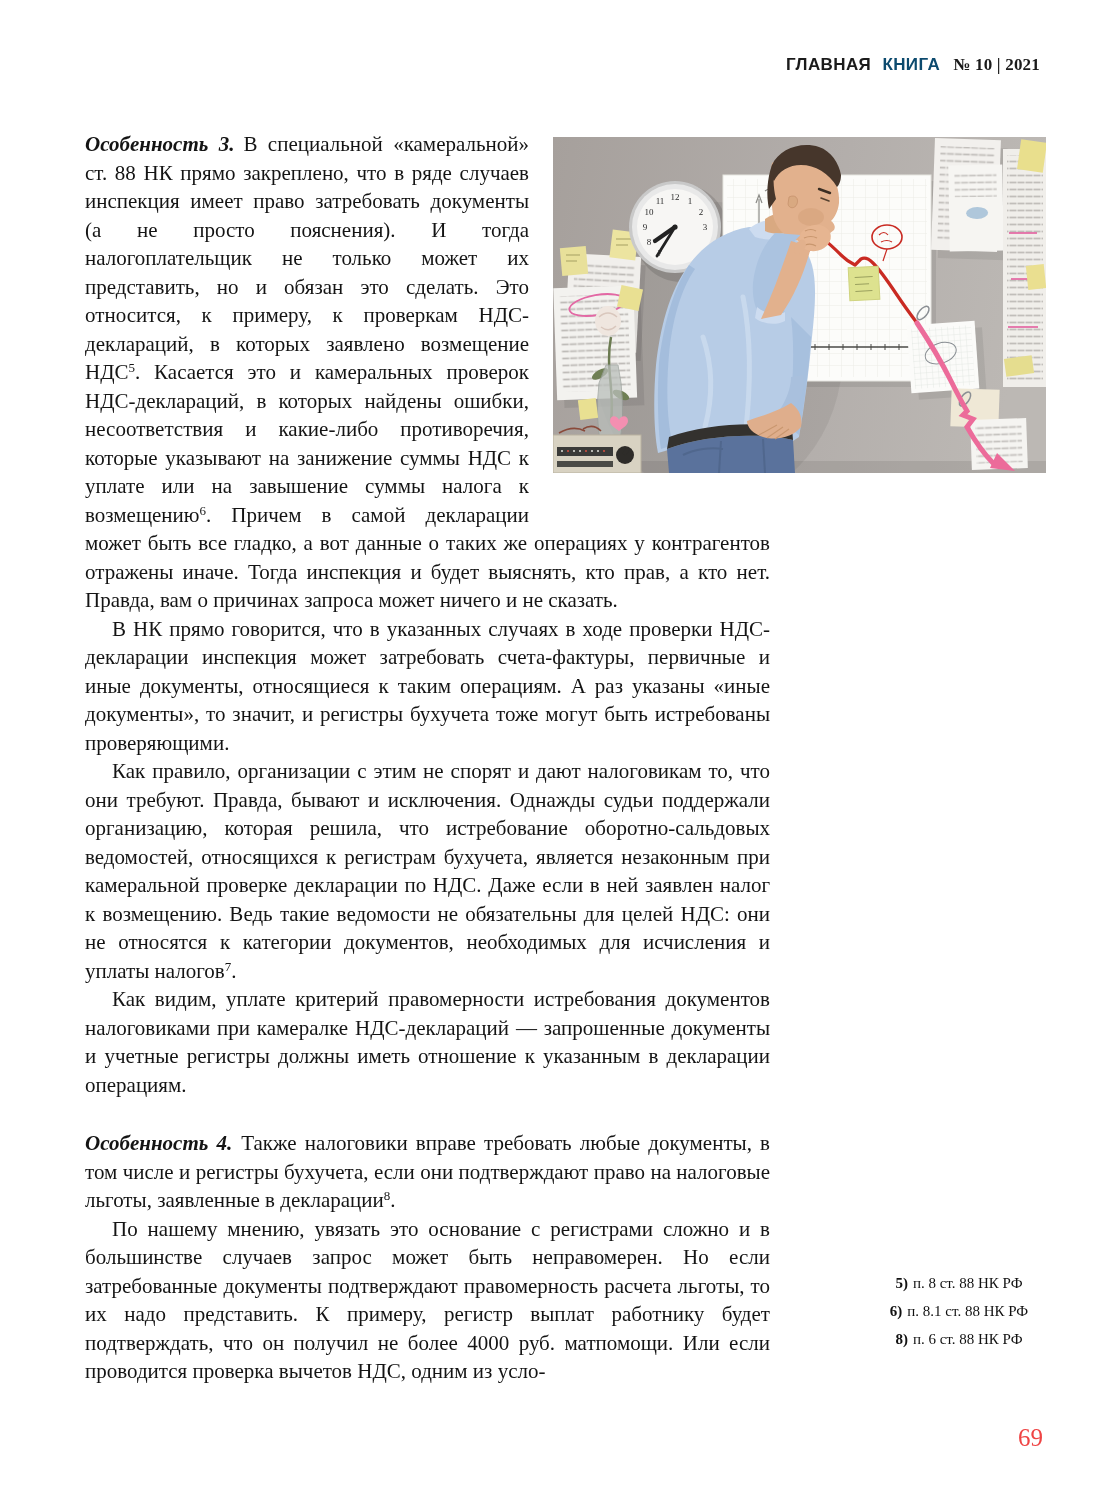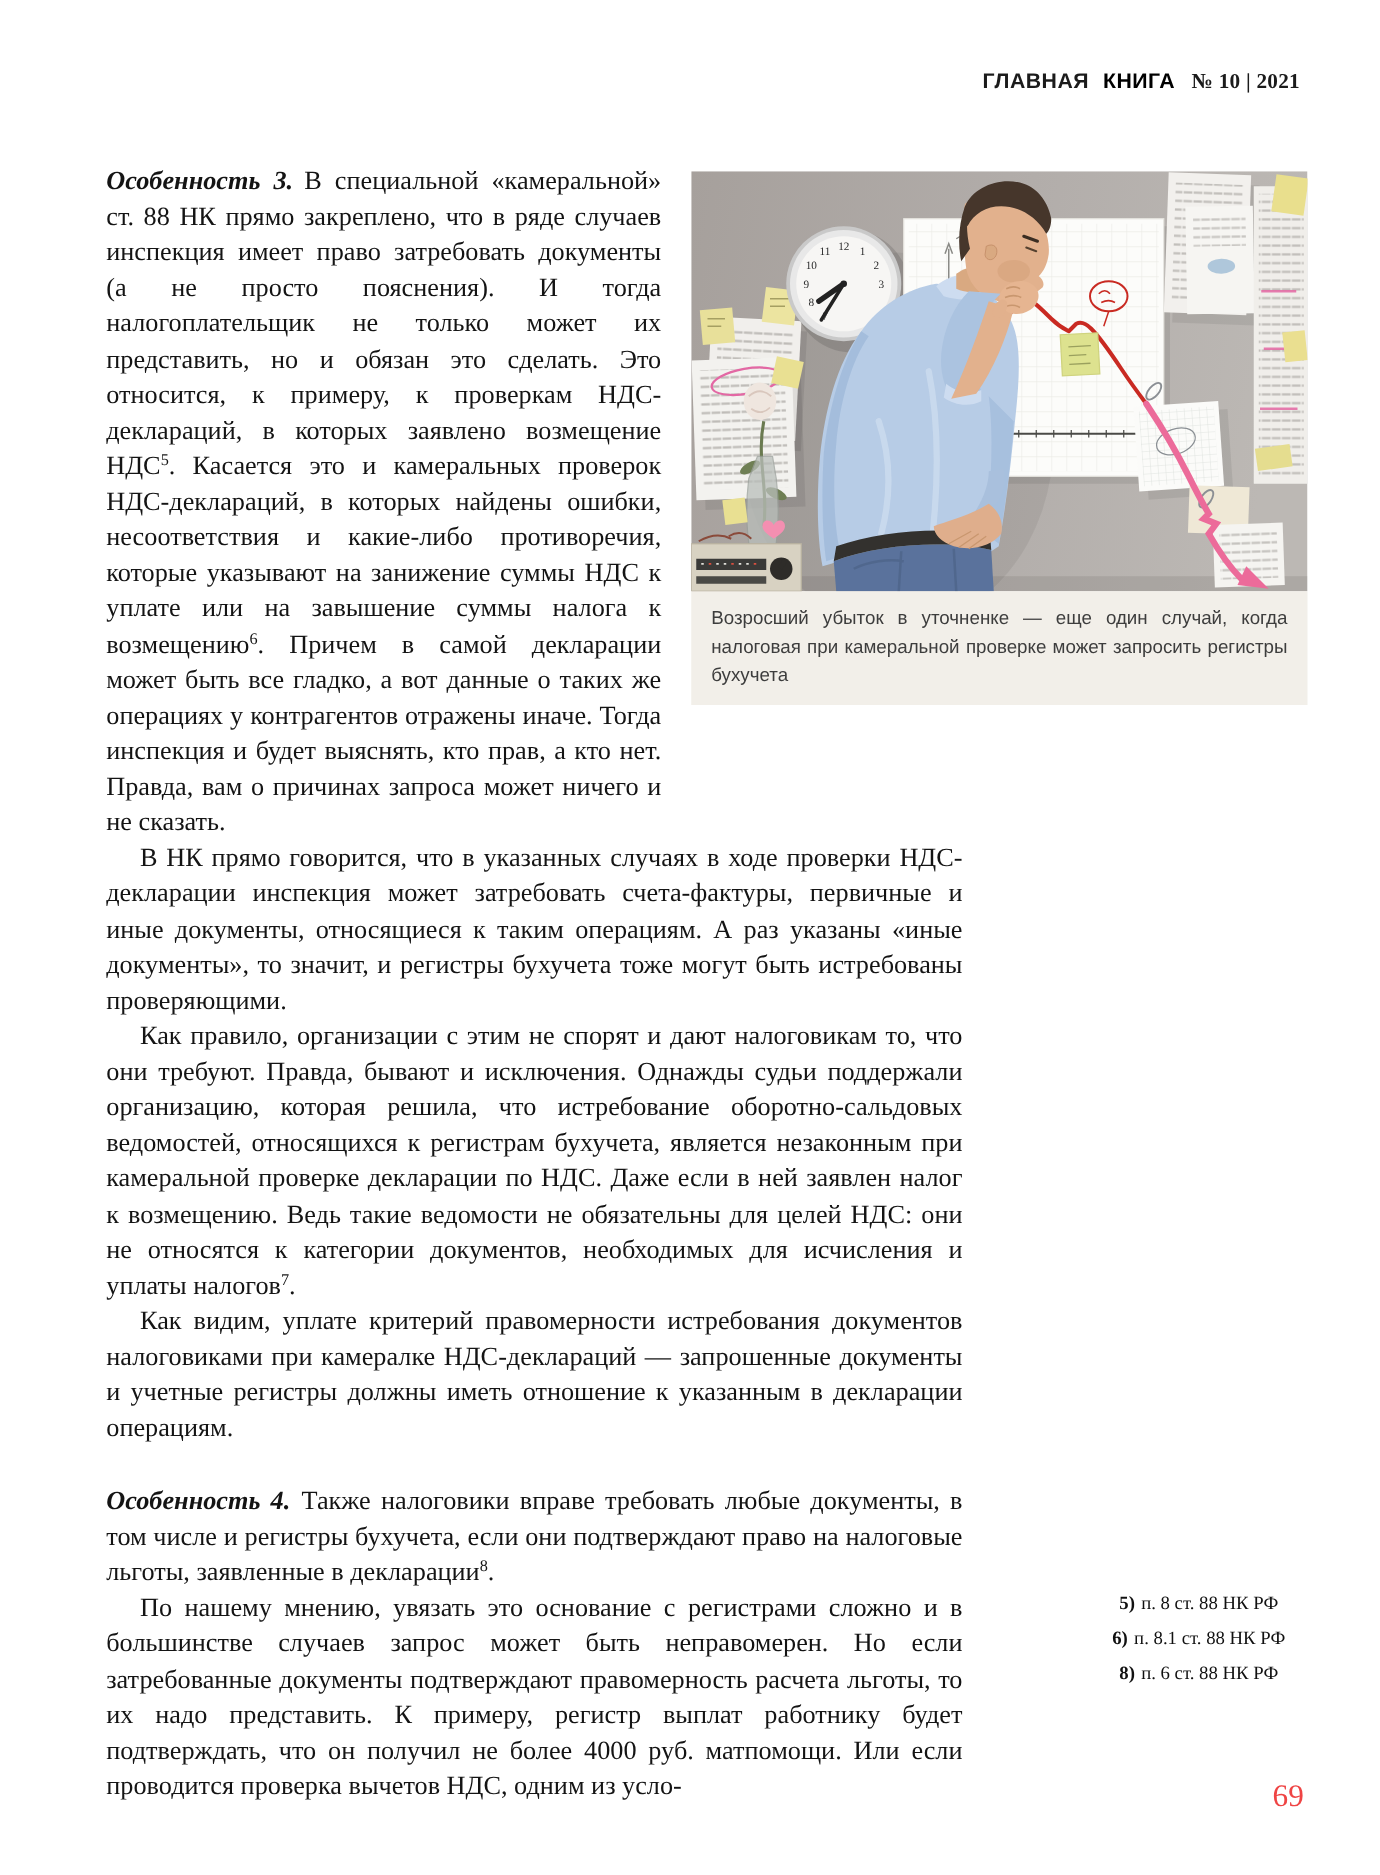--- a/index.html
+++ b/index.html
@@ -7,21 +7,21 @@
     position:relative;width:1104px;height:1500px;margin:0 auto;
     background:#ffffff;overflow:hidden;
     font-family:"Liberation Serif","DejaVu Serif",serif;color:#141414;
   }
   
   .hdr{
     position:absolute;top:55px;right:64px;white-space:nowrap;
     font-family:"Liberation Sans","DejaVu Sans",sans-serif;
     font-size:17px;font-weight:700;letter-spacing:.4px;color:#1b1b1b;
   }
-  .hdr .brand-accent{color:#000000;margin-left:6px;}
+  .hdr .brand-accent{color:#0c4a6e;margin-left:6px;}
   .hdr .issue{
     font-family:"Liberation Serif","DejaVu Serif",serif;
     font-weight:700;letter-spacing:.2px;margin-left:8px;
   }
   
   .content{
     position:absolute;left:85px;top:130px;width:961px;
     font-size:21px;line-height:28.5px;text-align:justify;
   }
   .content p{margin:0 276px 0 0;}
@@ -263,21 +263,20 @@
           <path d="M116,336 L114,312 C150,298 206,295 240,303 L242,336 Z" fill="#5a729c"></path>
           <path d="M114,312 C150,298 206,295 240,303 L239,291 C204,284 152,287 116,300 Z" fill="#33312e"></path>
           <rect x="214" y="291" width="11" height="9" rx="1" fill="#b9bec4" stroke="#6e6e6e" stroke-width="0.8"></rect>
           <path d="M168,304 L166,336 M210,302 L212,336 M130,318 C142,312 158,310 170,312" stroke="#4c6288" stroke-width="2" fill="none" opacity="0.7"></path>
 
           <path d="M250,238 C252,248 250,258 244,266 L226,274 C234,262 238,250 238,240 Z" fill="#a9c0dd"></path>
           <path d="M238,266 C246,272 250,280 248,290 C240,300 224,304 210,300 C200,297 194,290 194,284 C204,280 222,276 238,266 Z" fill="#dfae8c"></path>
           <path d="M206,298 L224,288 M214,301 L230,290 M222,302 L236,292" stroke="#c9976f" stroke-width="1.1" fill="none"></path>
         </g>
       </svg>
-      <figcaption>Возросший убыток в уточненке — еще один случай, когда налоговая при камеральной проверке может запросить регистры бухучета</figcaption>
     </figure>
 
     <p><b class="lead">Особенность 3.</b><span>В специальной «камеральной» ст. 88 НК прямо закреплено, что в ряде случаев инспекция имеет право затребовать документы (а не просто пояснения). И тогда налогоплательщик не только может их представить, но и обязан это сделать. Это относится, к примеру, к проверкам НДС-деклараций, в которых заявлено возмещение НДС</span><sup>5</sup><span>. Касается это и камеральных проверок НДС-деклараций, в которых найдены ошибки, несоответствия и какие-либо противоречия, которые указывают на занижение суммы НДС к уплате или на завышение суммы налога к возмещению</span><sup>6</sup><span>. Причем в самой декларации может быть все гладко, а вот данные о таких же операциях у контрагентов отражены иначе. Тогда инспекция и будет выяснять, кто прав, а кто нет. Правда, вам о причинах запроса может ничего и не сказать.</span></p>
 
     <p class="indent">В НК прямо говорится, что в указанных случаях в ходе проверки НДС-декларации инспекция может затребовать счета-фактуры, первичные и иные документы, относящиеся к таким операциям. А раз указаны «иные документы», то значит, и регистры бухучета тоже могут быть истребованы проверяющими.</p>
 
     <p class="indent"><span>Как правило, организации с этим не спорят и дают налоговикам то, что они требуют. Правда, бывают и исключения. Однажды судьи поддержали организацию, которая решила, что истребование оборотно-сальдовых ведомостей, относящихся к регистрам бухучета, является незаконным при камеральной проверке декларации по НДС. Даже если в ней заявлен налог к возмещению. Ведь такие ведомости не обязательны для целей НДС: они не относятся к категории документов, необходимых для исчисления и уплаты налогов</span><sup>7</sup><span>.</span></p>
 
     <p class="indent">Как видим, уплате критерий правомерности истребования документов налоговиками при камералке НДС-деклараций — запрошенные документы и учетные регистры должны иметь отношение к указанным в декларации операциям.</p>
 

